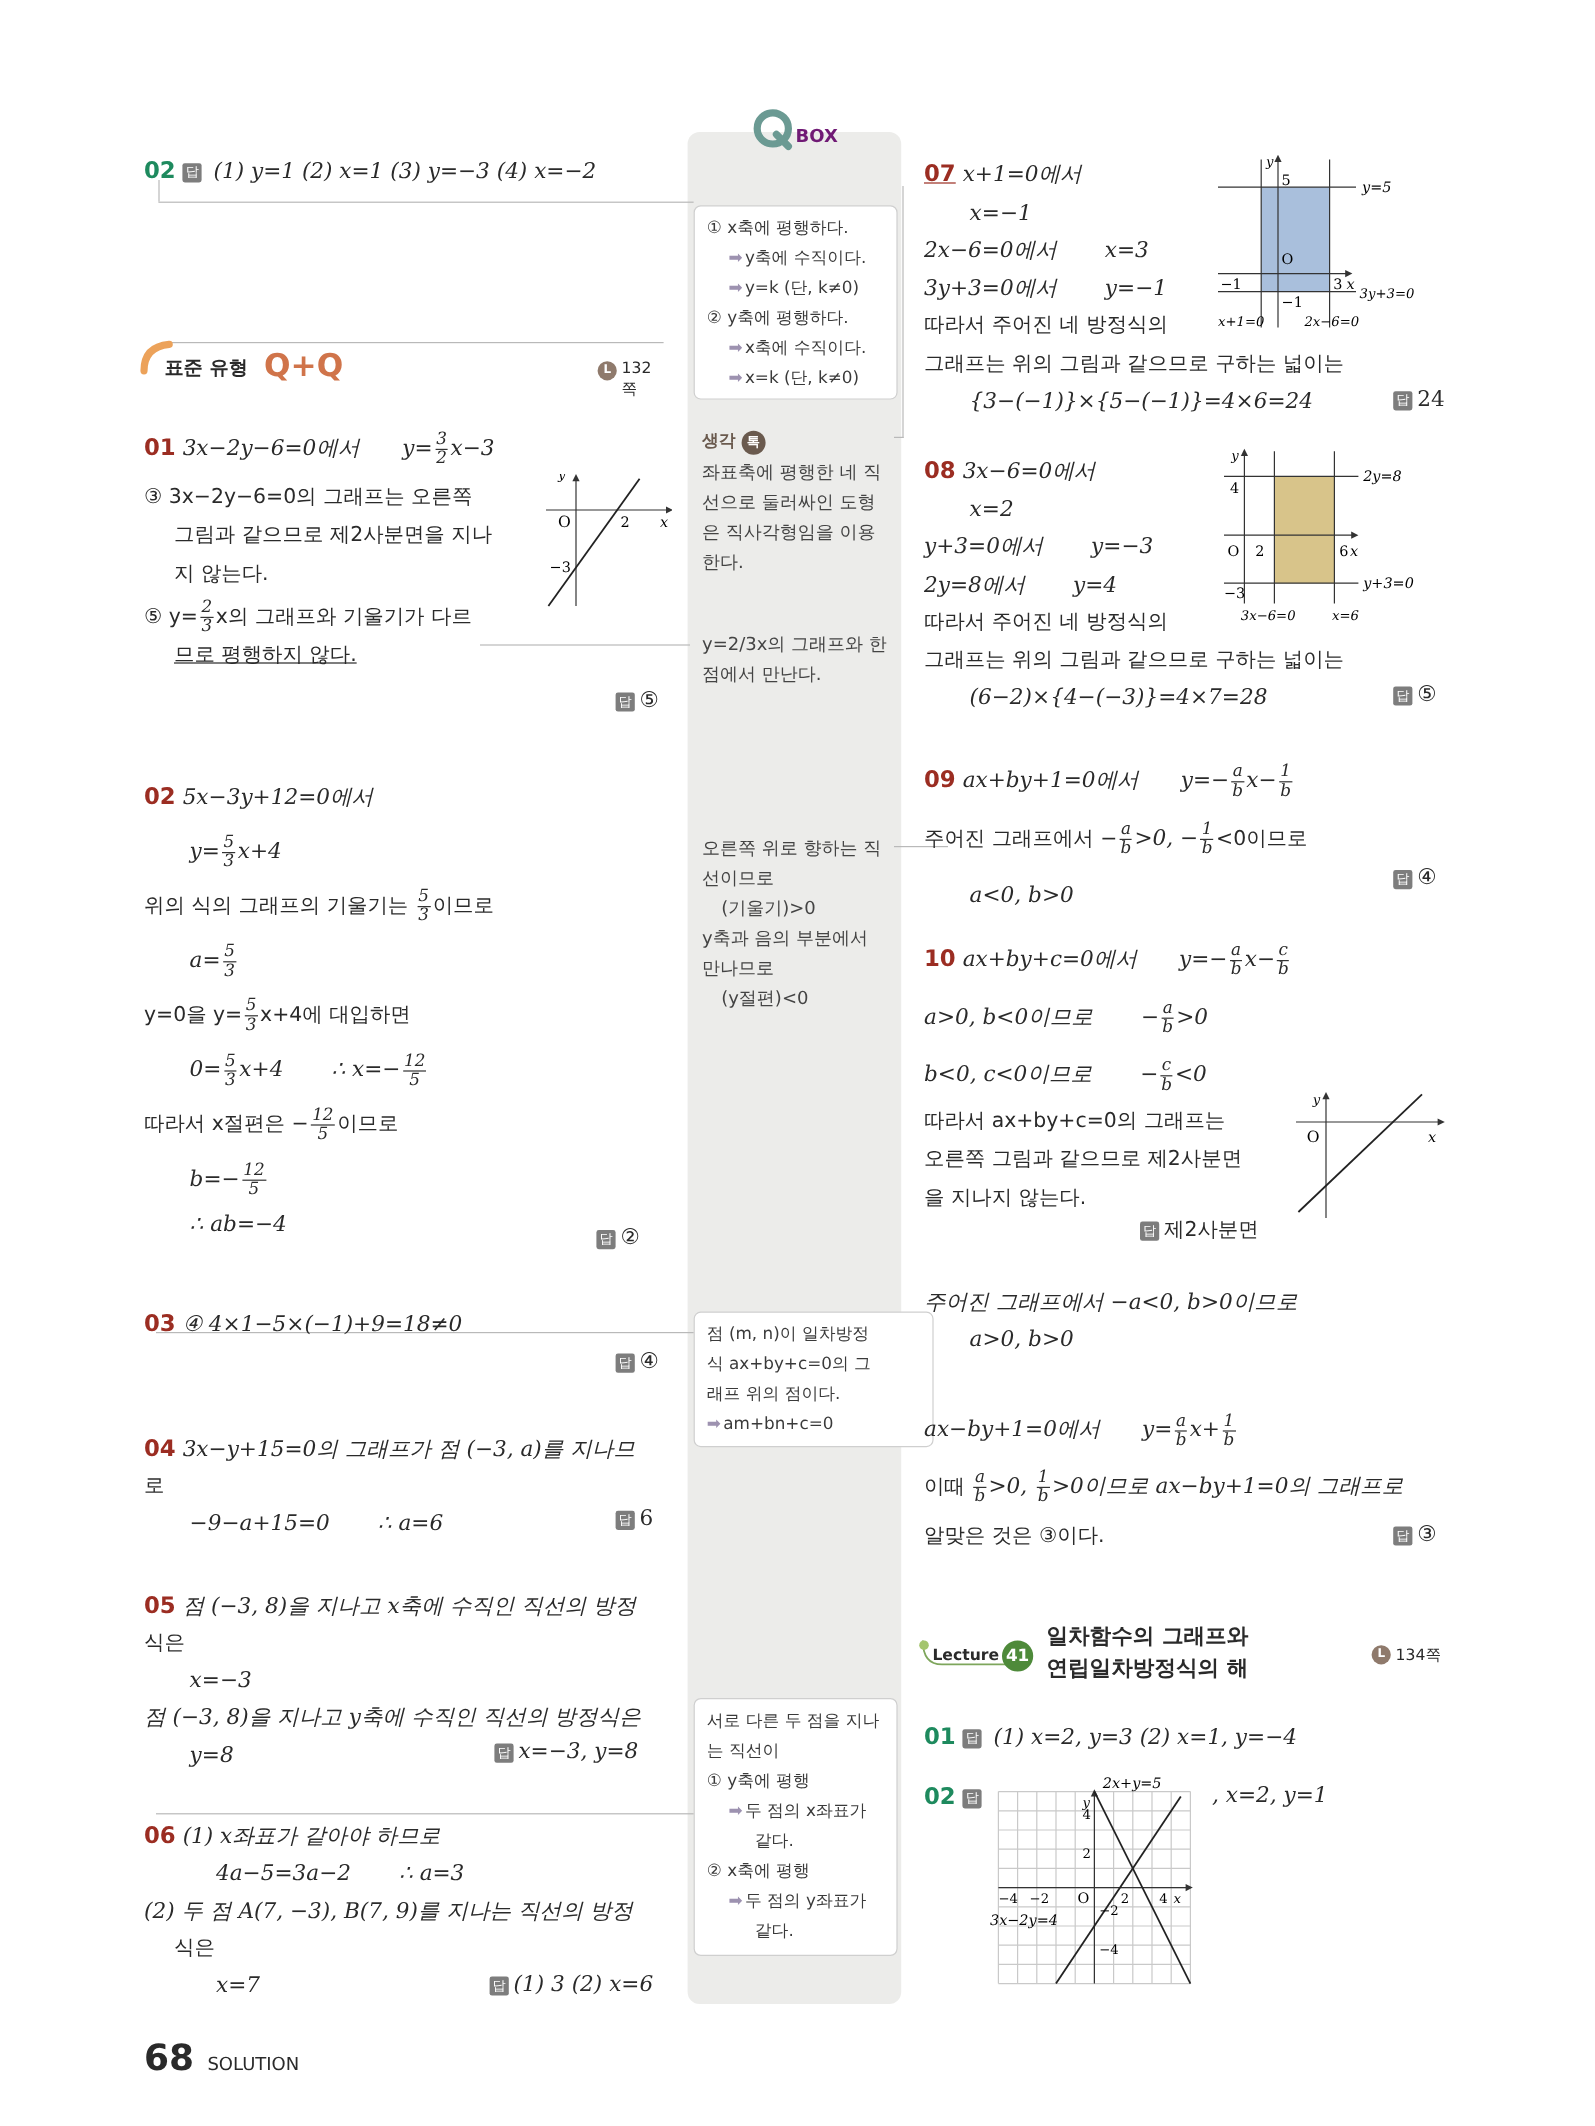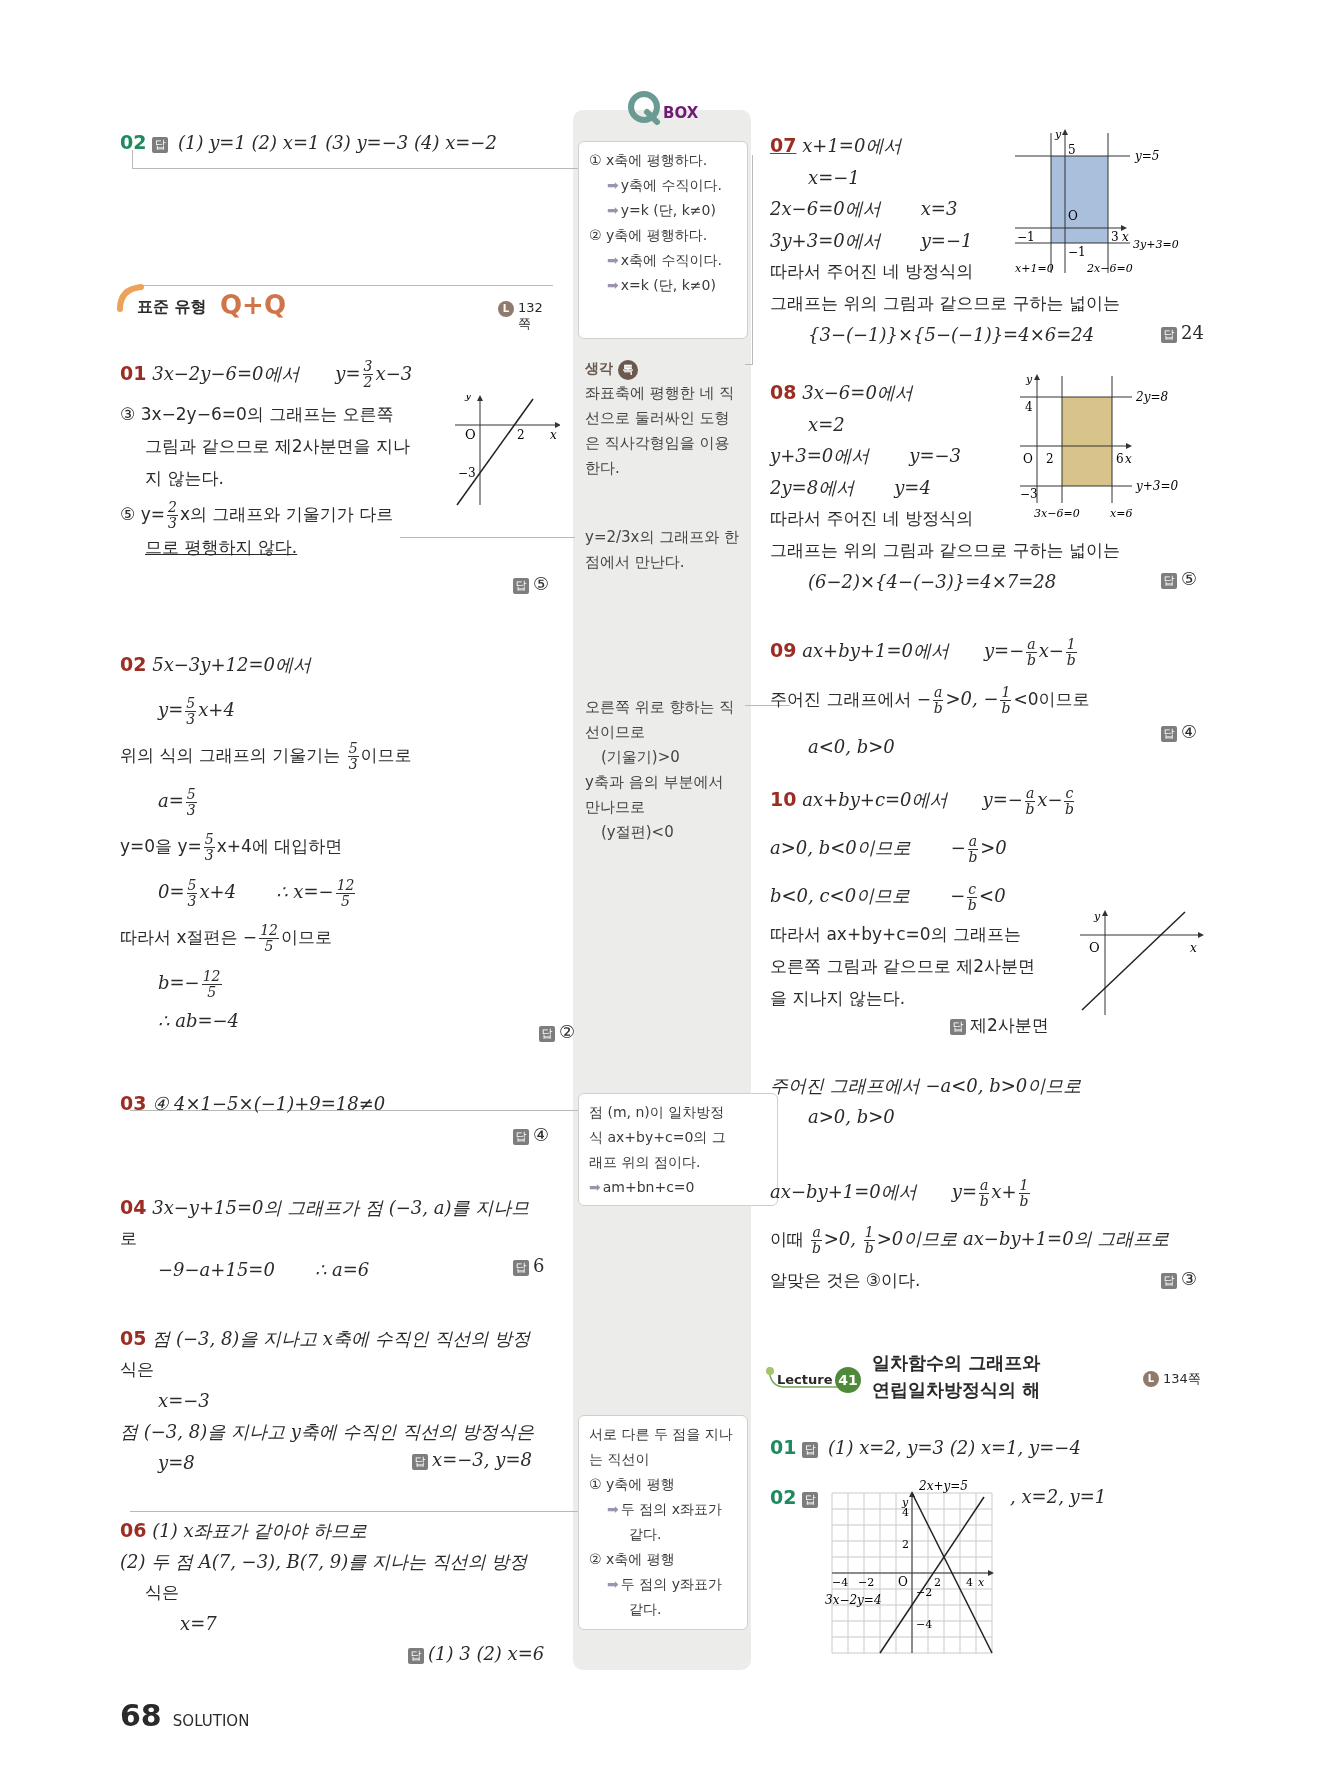--- a/index.html
+++ b/index.html
@@ -29,21 +29,21 @@
 
 <div class="qbox-strip"></div>
 <div class="abs" style="left:625px;top:88px;width:90px;height:40px;">
   <svg width="90" height="40">
     <circle cx="19" cy="19" r="13" fill="none" stroke="#6b9a93" stroke-width="6"></circle>
     <path d="M22 24 L32 34" stroke="#6b9a93" stroke-width="6" stroke-linecap="round"></path>
   </svg>
   <span class="abs" style="left:38px;top:16px;font-family:'DejaVu Sans',sans-serif;font-weight:bold;font-size:15px;color:#701a75;">BOX</span>
 </div>
 
-<div class="qbox-card" style="left:578px;top:141px;width:170px;height:198px;">
+<div class="qbox-card" style="left:578px;top:171px;width:170px;height:162px;">
   <div>① x축에 평행하다.</div>
   <div style="padding-left:18px;"><span class="arrow">➡</span><span>y축에 수직이다.</span></div>
   <div style="padding-left:18px;"><span class="arrow">➡</span><span>y=k (단, k≠0)</span></div>
   <div>② y축에 평행하다.</div>
   <div style="padding-left:18px;"><span class="arrow">➡</span><span>x축에 수직이다.</span></div>
   <div style="padding-left:18px;"><span class="arrow">➡</span><span>x=k (단, k≠0)</span></div>
 </div>
 
 <div class="qbox-note" style="left:585px;top:356px;width:162px;">
   <div style="font-weight:bold;color:#6a5a4e;font-size:14px;">
@@ -146,21 +146,21 @@
   <div><span class="num red">02</span> <span class="m">5x−3y+12=0에서</span></div>
   <div style="padding-left:38px;"><span class="m">y=</span><span class="frac m"><span class="n">5</span><span class="d">3</span></span><span class="m">x+4</span></div>
   <div><span class="k">위의 식의 그래프의 기울기는 </span><span class="frac m"><span class="n">5</span><span class="d">3</span></span><span class="k">이므로</span></div>
   <div style="padding-left:38px;"><span class="m">a=</span><span class="frac m"><span class="n">5</span><span class="d">3</span></span></div>
   <div><span class="k">y=0을 y=</span><span class="frac m"><span class="n">5</span><span class="d">3</span></span><span class="k">x+4에 대입하면</span></div>
   <div style="padding-left:38px;"><span class="m">0=</span><span class="frac m"><span class="n">5</span><span class="d">3</span></span><span class="m">x+4</span><span class="m" style="margin-left:40px;">∴ x=−</span><span class="frac m"><span class="n">12</span><span class="d">5</span></span></div>
   <div><span class="k">따라서 x절편은 −</span><span class="frac m"><span class="n">12</span><span class="d">5</span></span><span class="k">이므로</span></div>
   <div style="padding-left:38px;"><span class="m">b=−</span><span class="frac m"><span class="n">12</span><span class="d">5</span></span></div>
   <div style="padding-left:38px;line-height:32px;" class="m">∴ ab=−4</div>
 </div>
-<div class="abs t" style="left:539px;top:1021px;">
+<div class="abs t" style="left:497px;top:1021px;">
   <span class="ans">답</span><span class="circ">②</span>
 </div>
 
 <div class="abs t" style="left:120px;top:1092px;">
   <span class="num red">03</span> <span class="m">④ 4×1−5×(−1)+9=18≠0</span>
 </div>
 <div class="abs t" style="left:513px;top:1124px;">
   <span class="ans">답</span><span class="circ">④</span>
 </div>
 
@@ -179,20 +179,21 @@
   <div style="padding-left:38px;" class="m">x=−3</div>
   <div class="m">점 (−3, 8)을 지나고 y축에 수직인 직선의 방정식은</div>
   <div style="padding-left:38px;" class="m">y=8</div>
 </div>
 <div class="abs t" style="left:412px;top:1449px;">
   <span class="ans">답</span><span class="m">x=−3, y=8</span>
 </div>
 
 <div class="abs t" style="left:120px;top:1515px;line-height:31px;">
   <div><span class="num red">06</span> <span class="m">(1) x좌표가 같아야 하므로</span></div>
+  <div style="padding-left:60px;"><span class="m">4a−5=3a−2</span><span class="m" style="margin-left:40px;">∴ a=3</span></div>
   <div class="m">(2) 두 점 A(7, −3), B(7, 9)를 지나는 직선의 방정</div>
   <div style="padding-left:25px;" class="k">식은</div>
   <div style="padding-left:60px;" class="m">x=7</div>
 </div>
 <div class="abs t" style="left:408px;top:1643px;">
   <span class="ans">답</span><span class="m">(1) 3   (2) x=6</span>
 </div>
 
 <div class="abs t" style="left:770px;top:130px;line-height:31.5px;">
   <div><span class="num red" style="text-decoration:underline;">07</span> <span class="m">x+1=0에서</span></div>

